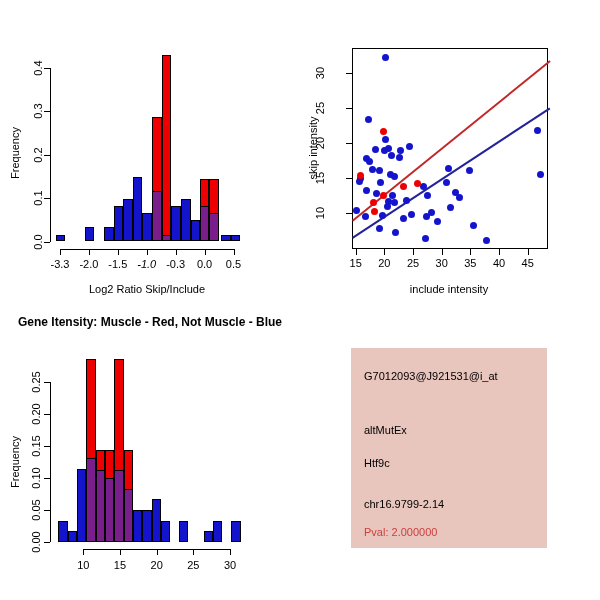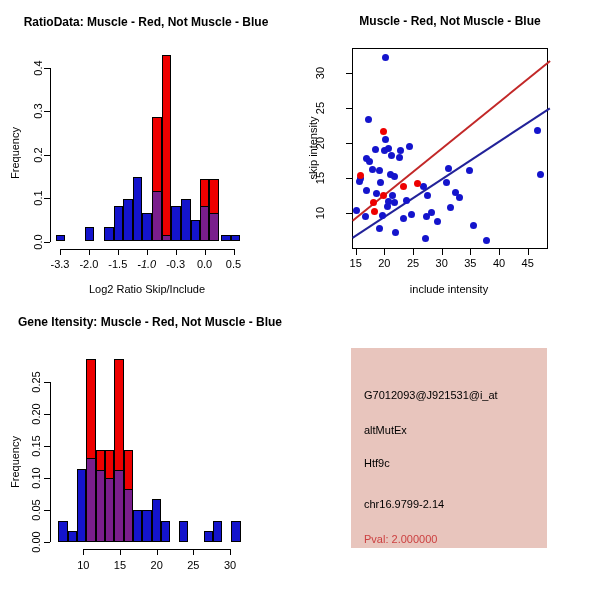--- a/index.html
+++ b/index.html
@@ -14,44 +14,42 @@
   .axis-label{font-size:11px;}
   .tick-label{font-size:11px;}
   .info-line{position:absolute;transform:translateY(-50%);font-size:11px;white-space:nowrap;}
   .abs{position:absolute;}
 </style>
 </head>
 <body>
 
 <div id="stage">
 
-  <div class="center-label chart-title" style="left:146px;top:22px">RatioData: Muscle - Red, Not Muscle - Blue</div>
   <div class="center-label axis-label" style="left:147px;top:289px">Log2 Ratio Skip/Include</div>
   <div class="rot-label" style="left:15px;top:153px">
     <span class="axis-label">Frequency</span>
   </div>
 
-  <div class="center-label chart-title" style="left:450px;top:21px">Muscle - Red, Not Muscle - Blue</div>
   <div class="center-label axis-label" style="left:449px;top:289px">include intensity</div>
   <div class="rot-label" style="left:313px;top:148px">
     <span class="axis-label">skip intensity</span>
   </div>
 
   <div class="center-label chart-title" style="left:150px;top:322px">Gene Itensity: Muscle - Red, Not Muscle - Blue</div>
   <div class="center-label axis-label" style="left:156px;top:613px">Intensity</div>
   <div class="rot-label" style="left:15px;top:462px">
     <span class="axis-label">Frequency</span>
   </div>
 
   <div id="info-panel" class="abs" style="left: 351px; top: 348px; width: 196px; height: 200px; background: rgb(232, 197, 189);">
-    <div class="info-line" style="left:13px;top:47px">G7012093@J921531@i_at</div>
+    <div class="info-line" style="left:13px;top:28px">G7012093@J921531@i_at</div>
     <div class="info-line" style="left:13px;top:82px">altMutEx</div>
     <div class="info-line" style="left:13px;top:115px">Htf9c</div>
     <div class="info-line" style="left:13px;top:156px">chr16.9799-2.14</div>
-    <div class="info-line" id="pval-line" style="left: 13px; top: 191px; color: rgb(204, 64, 64);">Pval: 2.000000</div>
+    <div class="info-line" id="pval-line" style="left: 13px; top: 184px; color: rgb(204, 64, 64);">Pval: 2.000000</div>
   </div>
 
 <div style="position: absolute; left: 50px; top: 67.5px; width: 1px; height: 174px; background: rgb(0, 0, 0);"></div>
     <div style="position: absolute; left: 44px; top: 241.5px; width: 6px; height: 1px; background: rgb(0, 0, 0);"></div>
     <div style="position: absolute; left: 38px; top: 241.5px; width: 0px; height: 0px;">
       <span class="tick-label" style="position: absolute; white-space: nowrap; transform: translate(-50%, -50%) rotate(-90deg);">0.0</span>
     </div>
     <div style="position: absolute; left: 44px; top: 198px; width: 6px; height: 1px; background: rgb(0, 0, 0);"></div>
     <div style="position: absolute; left: 38px; top: 198px; width: 0px; height: 0px;">
       <span class="tick-label" style="position: absolute; white-space: nowrap; transform: translate(-50%, -50%) rotate(-90deg);">0.1</span>

